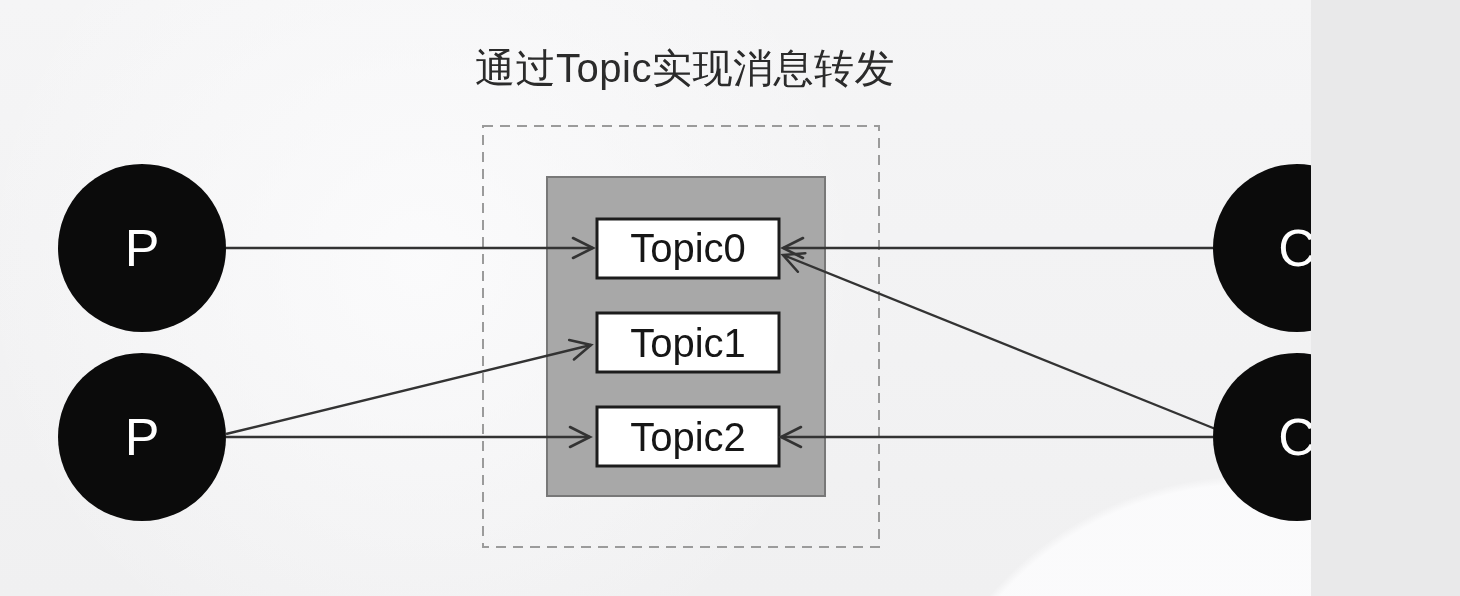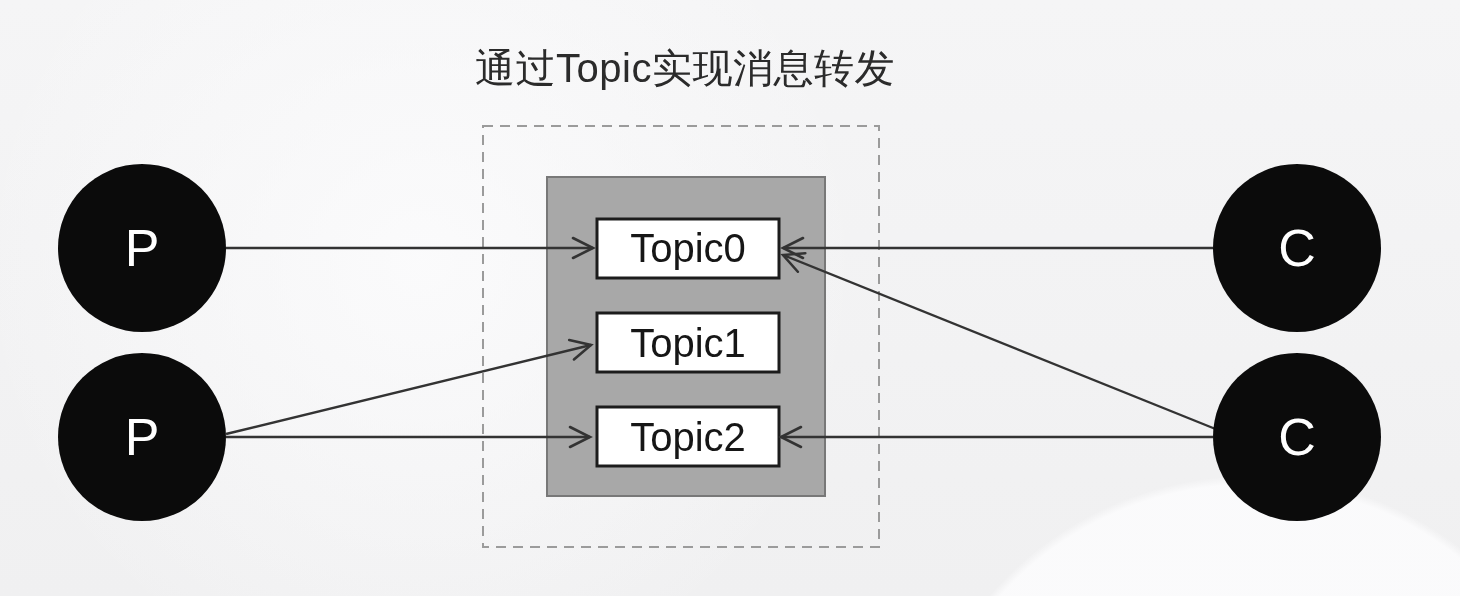--- a/index.html
+++ b/index.html
@@ -1,18 +1,18 @@
 <!DOCTYPE html>
 <html><head>
 <meta charset="utf-8">
 <style>
   html, body { margin: 0; padding: 0; background: #e9e9ea; }
   .stage {
     position: relative;
-    width: 1460px;
+    width: 1311px;
     height: 596px;
     overflow: hidden;
     font-family: "Liberation Sans", "DejaVu Sans", sans-serif;
     background:
       radial-gradient(430px circle at 1250px 820px, rgba(251,251,252,0.95) 0%, rgba(251,251,252,0.95) 78%, rgba(251,251,252,0) 80%),
       radial-gradient(620px circle at 420px 260px, rgba(252,252,253,0.85) 0%, rgba(252,252,253,0) 72%),
       linear-gradient(180deg, #f5f5f6 0%, #f0f0f1 100%);
   }
   .title {
     position: absolute;

